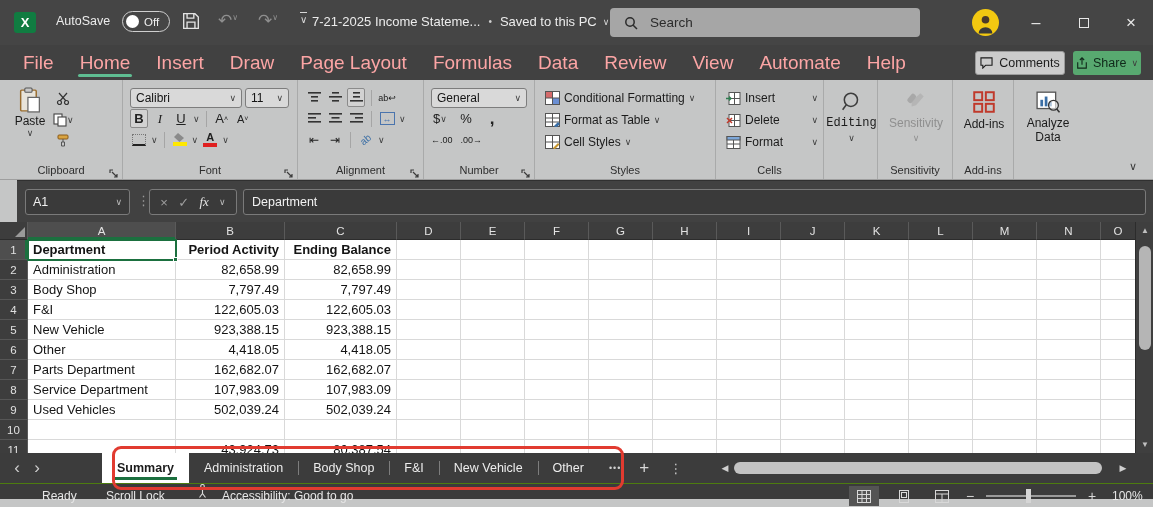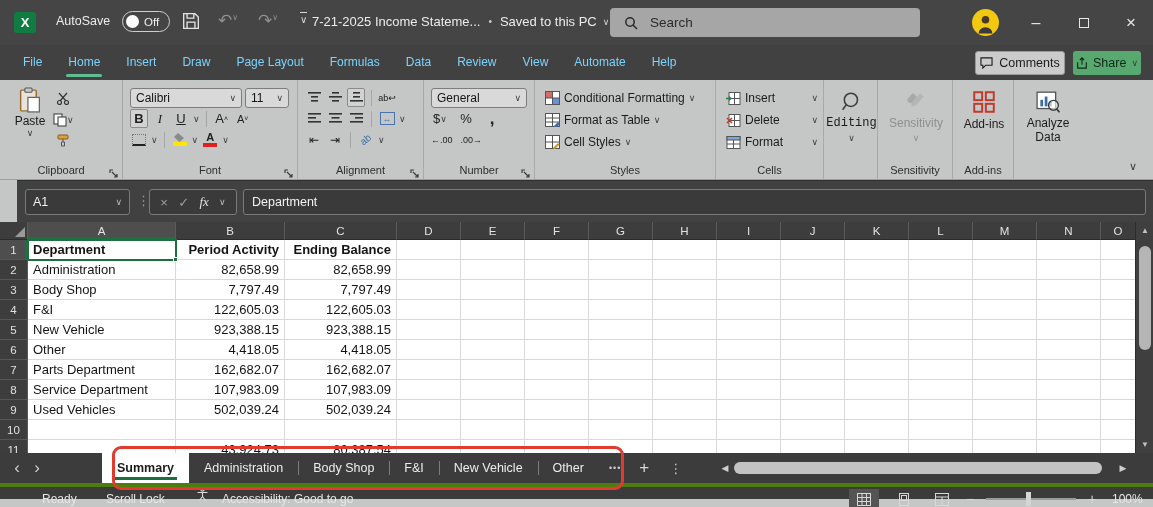--- a/index.html
+++ b/index.html
@@ -30,21 +30,21 @@
 #avatar { position:absolute; left:972px; top:9px; width:27px; height:27px; border-radius:50%; background:#f2c811; overflow:hidden; }
 #avatar svg { display:block; margin:5px auto 0; }
 .wctl { position:absolute; top:0; width:44px; height:45px; display:flex; align-items:center; justify-content:center; color:#e8e8e8; }
 #min-btn { left:1014px; font-size:16px; }
 #max-btn { left:1062px; }
 #max-btn .sq { width:10px; height:10px; border:1.2px solid #e8e8e8; display:block; }
 #close-btn { left:1109px; font-size:17px; }
 
 
 #menubar { position:absolute; left:0; top:45px; width:1153px; height:35px; background:#414141; display:flex; align-items:center; }
-.mtab { position:relative; color:#7dd3fc; font-size:12px; padding:0 13px; height:35px; line-height:35px; }
+.mtab { position:relative; color:#fca5a5; font-size:19px; padding:0 13px; height:35px; line-height:35px; }
 .mtab.file { margin-left:10px; }
 .mtab.active .ul { position:absolute; left:11px; right:11px; bottom:3px; height:3px; background:#5fbd92; border-radius:2px; }
 #comments-btn { position:absolute; left:975px; top:6px; width:90px; height:24px; background:#cbcbcb; border:1px solid #9a9a9a; border-radius:3px; color:#1c1c1c; font-size:12.5px; display:flex; align-items:center; justify-content:center; gap:6px; }
 #share-btn { position:absolute; left:1073px; top:6px; width:68px; height:24px; background:#58a970; border-radius:3px; color:#10281a; font-size:12.5px; display:flex; align-items:center; justify-content:center; gap:5px; }
 #share-btn .car { font-size:9px; }
 
 
 #ribbon { position:absolute; left:0; top:80px; width:1153px; height:100px; background:#c5c6c6; display:flex; border-bottom:1px solid #9e9e9e; }
 .rgroup { position:relative; height:100%; border-right:1px solid #a9aaaa; padding:7px 5px 2px 7px; flex:none; }
 .rlabel { position:absolute; left:0; bottom:3px; width:100%; text-align:center; font-size:11px; color:#2e2e2e; }
@@ -106,21 +106,21 @@
 .stab.active .ul { position:absolute; left:12px; right:12px; bottom:3px; height:3px; background:#1b703f; }
 #more-sheets { color:#d0d0d0; font-size:9px; letter-spacing:1px; margin-left:10px; }
 #add-sheet { color:#d8d8d8; font-size:17px; margin-left:18px; font-weight:normal; }
 #tab-kebab { color:#c8c8c8; font-size:13px; margin-left:20px; }
 #hscroll { position:absolute; left:718px; top:3px; width:412px; height:24px; display:flex; align-items:center; }
 #hscroll .harr { color:#cfcfcf; font-size:9px; width:14px; text-align:center; }
 #hscroll .track { position:relative; flex:1; height:24px; }
 #hscroll .hthumb { position:absolute; left:2px; top:6px; width:368px; height:12px; background:#c3c3c3; border-radius:6px; }
 
 
-#statusbar { position:absolute; left:0; top:483px; width:1153px; height:16px; background:#3b3b3b; border-top:4px solid #4d7c0f; color:#e6e6e6; font-size:12px; }
+#statusbar { position:absolute; left:0; top:483px; width:1153px; height:16px; background:#3b3b3b; border-top:1px solid #4d7c0f; color:#e6e6e6; font-size:12px; }
 #statusbar .lt { position:absolute; top:0; line-height:24px; }
 #st-ready { left:42px; }
 #st-scroll { left:106px; }
 #st-access { left:196px; display:flex; gap:13px; height:24px; }
 .viewbtn { position:absolute; top:2px; width:30px; height:20px; display:flex; align-items:center; justify-content:center; }
 .viewbtn.on { background:#545454; }
 #zoom-out { position:absolute; left:966px; top:0; line-height:24px; color:#d8d8d8; font-size:14px; }
 #zoom-track { position:absolute; left:986px; top:11px; width:90px; height:2px; background:#9a9a9a; }
 #zoom-thumb { position:absolute; left:1026px; top:5px; width:5px; height:14px; background:#d5d5d5; }
 #zoom-in { position:absolute; left:1088px; top:0; line-height:24px; color:#d8d8d8; font-size:14px; }

